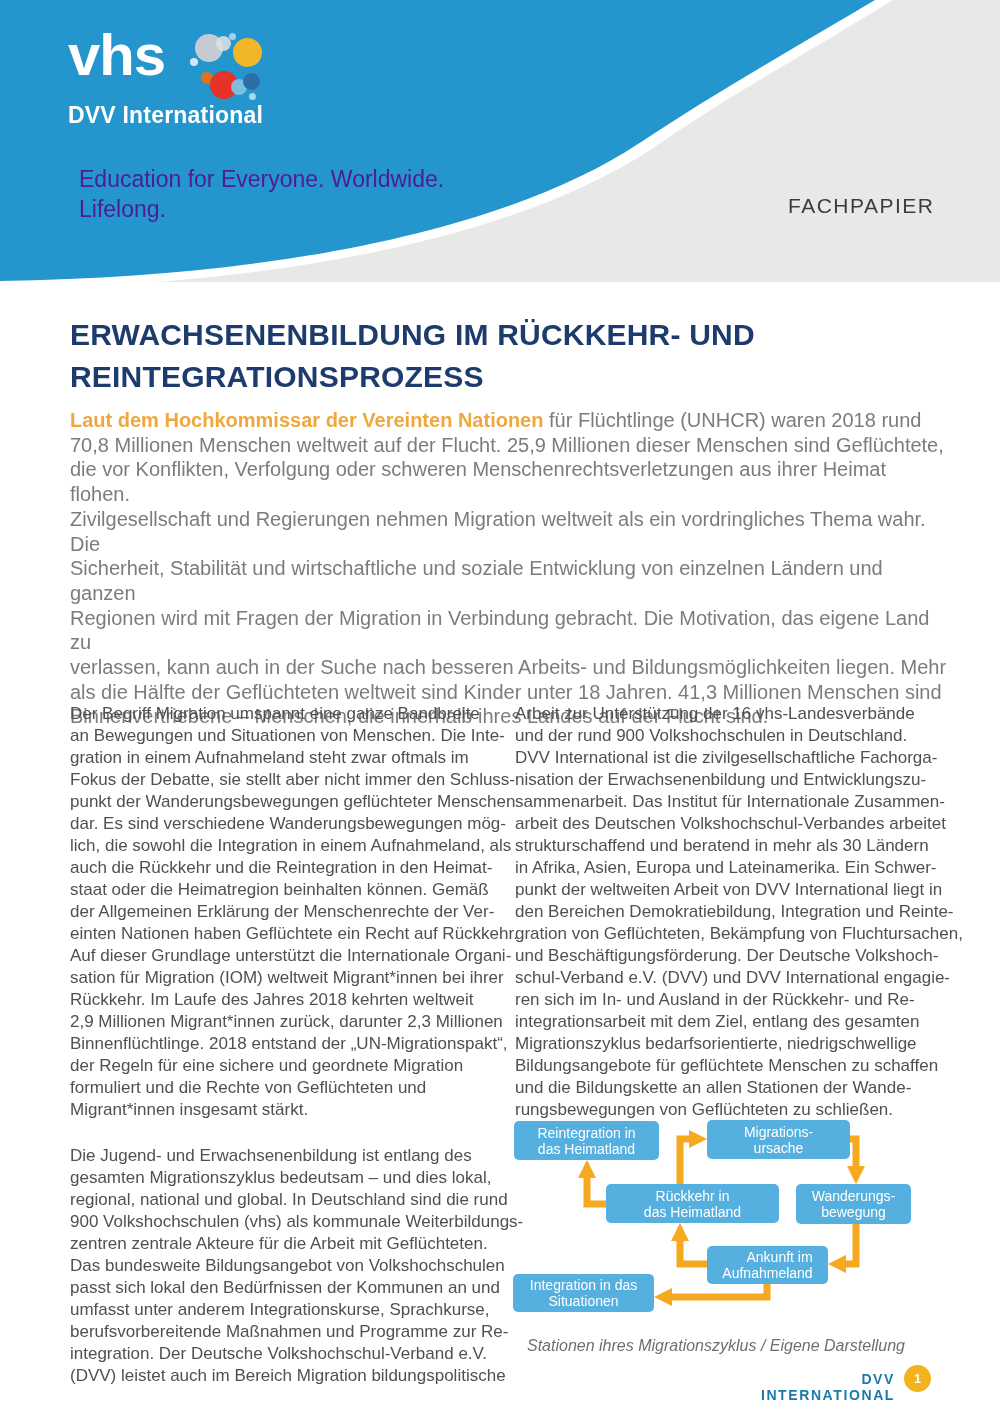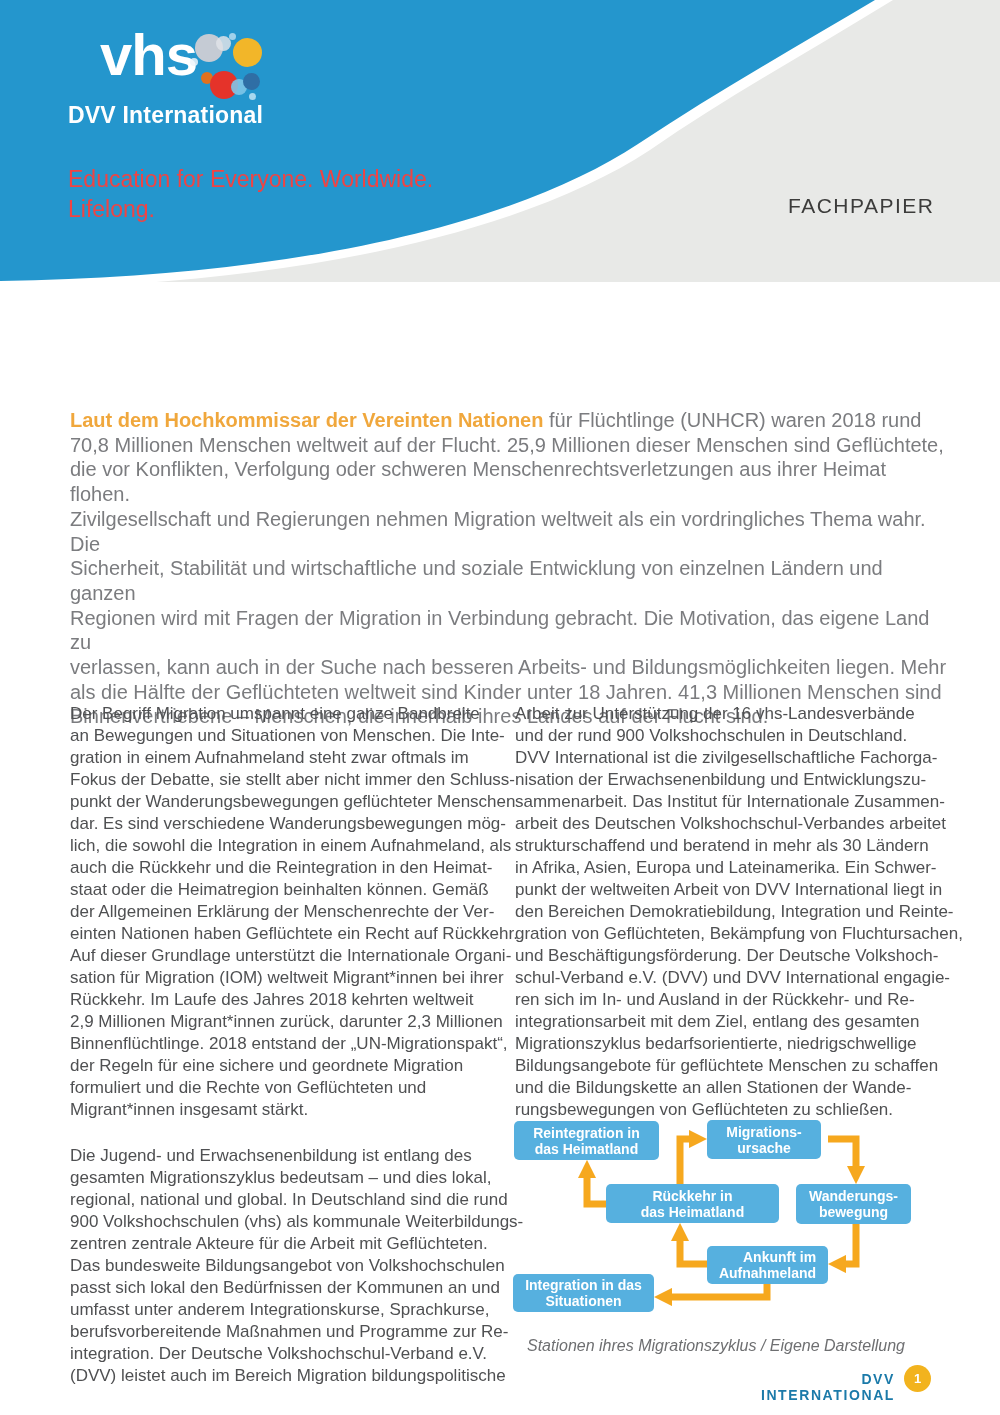--- a/index.html
+++ b/index.html
@@ -4,26 +4,26 @@
 <style>
   html,body { margin:0; padding:0; background:#9a9a9a; }
   .page {
     position:relative; width:1000px; height:1415px; margin:0 auto;
     background:#ffffff; overflow:hidden;
     font-family:"Liberation Sans", sans-serif;
   }
   
   .header-art { position:absolute; top:0; left:0; width:1000px; height:290px; }
   .logo-block { position:absolute; top:26px; left:68px; color:#ffffff; }
-  .logo-vhs { font-size:58px; font-weight:bold; letter-spacing:-1px; line-height:58px;margin-left:32px; }
+  .logo-vhs { font-size:58px; font-weight:bold; letter-spacing:-1px; line-height:58px; }
   .logo-org { font-size:23px; font-weight:bold; margin-top:18px; letter-spacing:0.2px; }
   .dots { position:absolute; top:25px; left:183px; width:90px; height:85px; }
   .dot { position:absolute; border-radius:50%; }
   .tagline {
-    position:absolute; top:164px; left:68px; color:#ef4444;
+    position:absolute; top:164px; left:79px; color:#4c1d95;
     font-size:23px; line-height:30px; white-space:pre-line;
   }
   .fachpapier {
     position:absolute; top:194px; left:788px; width:142px; text-align:right;
     font-size:21px; letter-spacing:1.5px; color:#3c3c3b;
   }
   
   .title {
     position:absolute; top:314px; left:70px; width:880px;
     font-size:30px; font-weight:bold; line-height:42px;
@@ -39,26 +39,26 @@
   .col { position:absolute; top:683px; width:440px; font-size:17px; line-height:22px; color:#4f5052;margin-top:20px; }
   .col-left  { left:70px; }
   .col-right { left:515px; }
   .col p { margin:0; white-space:pre; }
   .col p + p { margin-top:24px; }
   
   .diagram { position:absolute; top:1112px; left:505px; width:460px; height:210px; }
   .diagram svg { position:absolute; top:0; left:0; }
   .dbox {
     position:absolute; background:#56b0df; border-radius:5px;
-    color:#ffffff; font-weight:bold; font-size:14px; line-height:16px;
+    color:#ffffff; font-weight:normal; font-size:14px; line-height:16px;
     display:flex; align-items:center; justify-content:center;
     text-align:center; white-space:pre-line;
   }
   .b0 { left:9px;   top:9px;   width:145px; height:39px; }
-  .b1 { left:202px; top:8px;   width:114px; height:39px; }
+  .b1 { left:202px; top:8px;   width:143px; height:39px; }
   .b2 { left:101px; top:72px;  width:173px; height:39px; }
   .b3 { left:291px; top:72px;  width:115px; height:40px; }
   .b4 { left:202px; top:134px; width:121px; height:38px;text-align:right; }
   .b5 { left:8px;   top:162px; width:141px; height:38px; }
   .caption {
     position:absolute; top:1337px; left:527px;
     font-size:16px; font-style:italic; color:#6e6f71;
   }
   
   .footer-org {
@@ -97,20 +97,22 @@
     <div class="dot" style="left:27px;top:46px;width:28px;height:28px;background:#e5332a;"></div>
     <div class="dot" style="left:48px;top:54px;width:16px;height:16px;background:#7fc5e8;opacity:.9;"></div>
     <div class="dot" style="left:60px;top:48px;width:17px;height:17px;background:#2f6ea5;"></div>
     <div class="dot" style="left:66px;top:68px;width:7px;height:7px;background:#a8d8ef;"></div>
   </div>
 
   <div class="tagline">Education for Everyone. Worldwide.
 Lifelong.</div>
   <div class="fachpapier">FACHPAPIER</div>
 
+  <h1 class="title" style="margin:0;">ERWACHSENENBILDUNG IM RÜCKKEHR- UND
+REINTEGRATIONSPROZESS</h1>
 
   <div class="lead"><span class="lead-highlight">Laut dem Hochkommissar der Vereinten Nationen</span> <span class="lead-rest">für Flüchtlinge (UNHCR) waren 2018 rund
 70,8 Millionen Menschen weltweit auf der Flucht. 25,9 Millionen dieser Menschen sind Geflüchtete,
 die vor Konflikten, Verfolgung oder schweren Menschenrechtsverletzungen aus ihrer Heimat flohen.
 Zivilgesellschaft und Regierungen nehmen Migration weltweit als ein vordringliches Thema wahr. Die
 Sicherheit, Stabilität und wirtschaftliche und soziale Entwicklung von einzelnen Ländern und ganzen
 Regionen wird mit Fragen der Migration in Verbindung gebracht. Die Motivation, das eigene Land zu
 verlassen, kann auch in der Suche nach besseren Arbeits- und Bildungsmöglichkeiten liegen. Mehr
 als die Hälfte der Geflüchteten weltweit sind Kinder unter 18 Jahren. 41,3 Millionen Menschen sind
 Binnenvertriebene – Menschen, die innerhalb ihres Landes auf der Flucht sind.</span></div>

